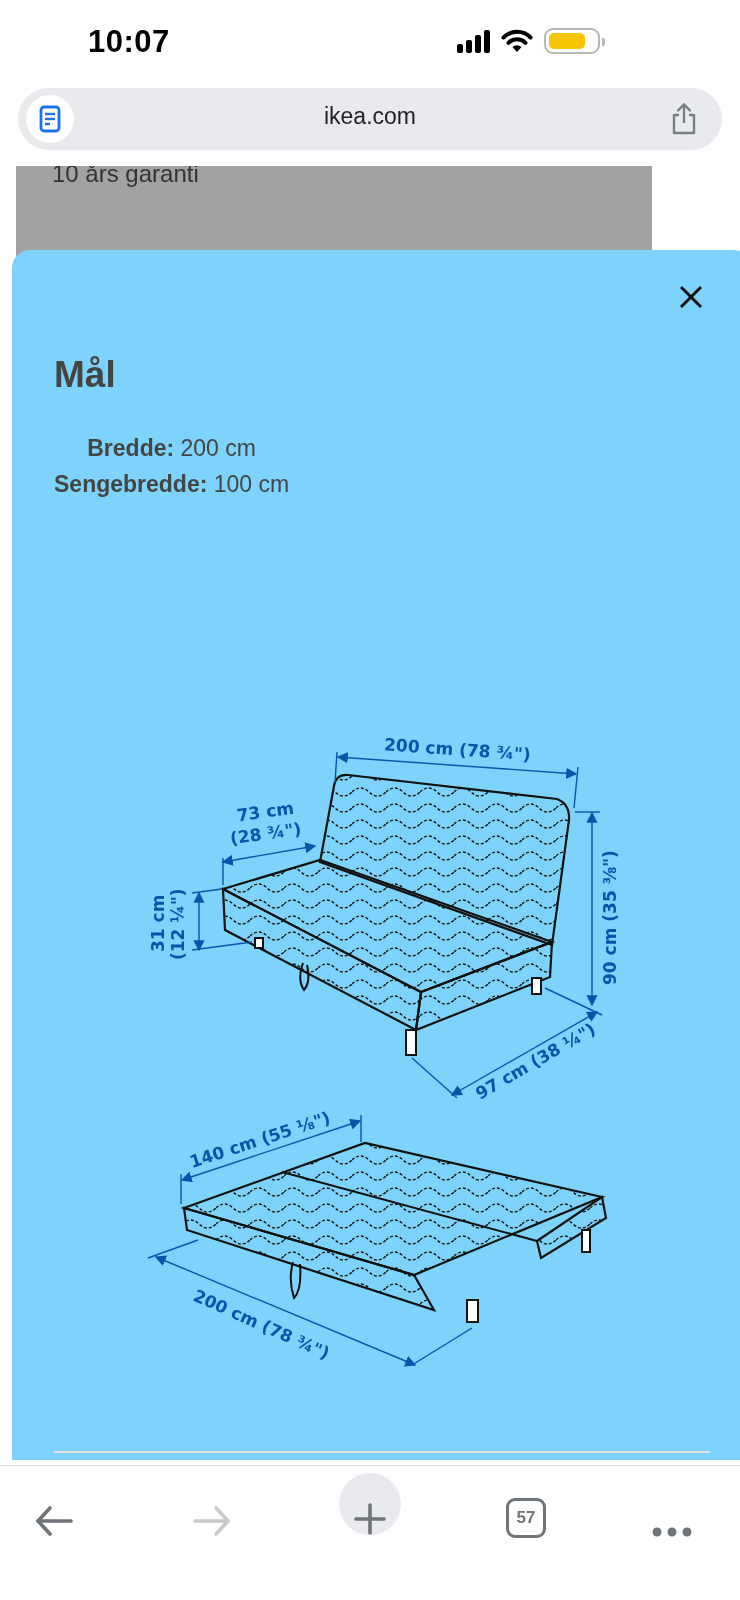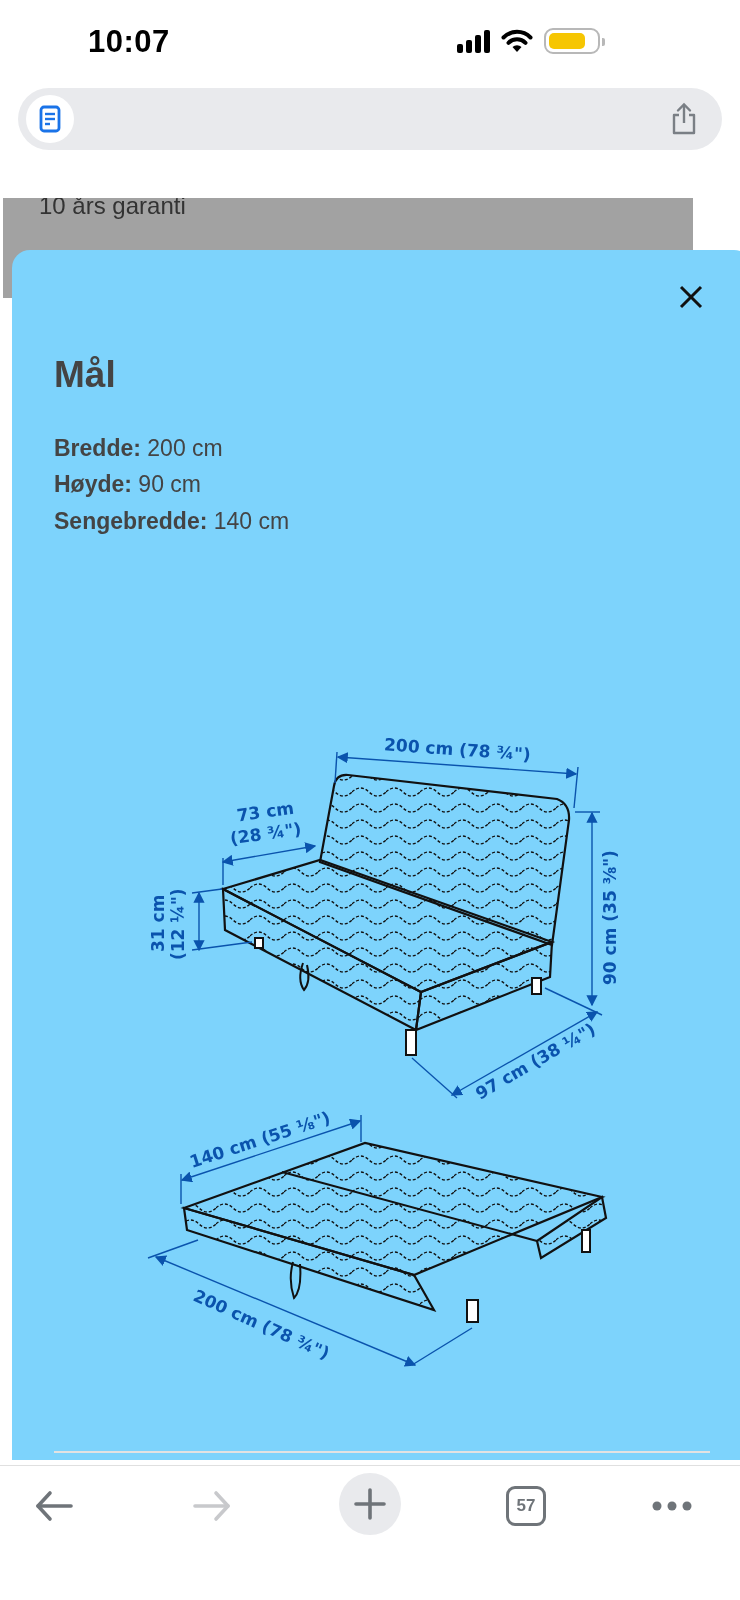--- a/index.html
+++ b/index.html
@@ -16,38 +16,38 @@
   .battery .fill { width: 36px; height: 100%; background: #f6c602; border-radius: 5px; }
   .battery .nub { position: absolute; right: -7px; top: 8px; width: 3px; height: 8px; background: #b8b8b8; border-radius: 0 2px 2px 0; }
 
   
   .url-bar { position: absolute; left: 18px; top: 88px; width: 704px; height: 62px; background: #e9eaed; border-radius: 31px; }
   .reader-btn { position: absolute; left: 8px; top: 7px; width: 48px; height: 48px; border-radius: 50%; background: #fff; display:flex; align-items:center; justify-content:center; }
   .url-text { position: absolute; left: 0; right: 0; top: 15px; text-align: center; font-size: 23px; color: #222; }
   .share-btn { position: absolute; right: 20px; top: 12px; width: 36px; height: 38px; display:flex; align-items:center; justify-content:center; }
 
   
-  .dim-bg { position: absolute; left: 3px; top: 166px; width: 690px; height: 100px; background: #a2a2a2; overflow: hidden; margin-top: 32px; }
+  .dim-bg { position: absolute; left: 16px; top: 166px; width: 636px; height: 100px; background: #a2a2a2; overflow: hidden; }
   .dim-text { position: absolute; left: 36px; top: -6px; font-size: 24px; color: #333; }
 
   
   .sheet { position: absolute; left: 12px; top: 250px; width: 740px; height: 1210px; background: #7dd3fc; border-radius: 18px 18px 0 0; }
   .close-btn { position: absolute; right: 46px; top: 32px; width: 30px; height: 30px; display:flex; align-items:center; justify-content:center; }
   .sheet-title { position: absolute; left: 42px; top: 104px; font-size: 37px; font-weight: bold; color: #444; }
   .dims-list { position: absolute; left: 42px; top: 180px; list-style: none; }
-  .dims-list li { font-size: 23px; line-height: 36.3px; color: #444; }
+  .dims-list li { font-size: 23px; line-height: 36.3px; color: #444; text-align: center; }
   .dims-list .lbl { font-weight: bold; }
 
   .diagram { position: absolute; left: 120px; top: 470px; width: 580px; height: 660px; }
   .dim-label { fill: #0a53ad; font-weight: bold; font-family: "DejaVu Sans", sans-serif; }
   .sheet-divider { position: absolute; left: 42px; top: 1201px; width: 656px; height: 2px; background: #e2e2e2; }
 
   
   .toolbar { position: absolute; left: 0; top: 1465px; width: 740px; height: 135px; background: #fff; border-top: 1.5px solid #e0e0e0; }
-  .tb-btn { position: absolute; top: 8px; width: 64px; height: 64px; display:flex; align-items:center; justify-content:center; }
+  .tb-btn { position: absolute; top: 8px; width: 64px; height: 64px; display:flex; align-items:flex-end; justify-content:center; }
   .tb-new { background: #e9eaed; border-radius: 50%; width: 62px; height: 62px; top: 7px; }
   .tab-count { width: 40px; height: 40px; border: 3.5px solid #6f7479; border-radius: 9px; font-size: 17px; font-weight: bold; color: #6f7479; display:flex; align-items:center; justify-content:center; }
 </style>
 </head>
 <body>
 
 <div class="status-bar">
   <div class="status-time">10:07</div>
   <div class="status-icons">
     <div class="signal">
@@ -70,20 +70,21 @@
 
 <div class="url-bar">
   <div class="reader-btn">
     <svg width="22" height="28" viewBox="0 0 22 28">
       <rect x="2" y="2" width="18" height="24" rx="3" stroke="#1a73e8" stroke-width="2.8" fill="none"></rect>
       <line x1="6" y1="9" x2="16" y2="9" stroke="#1a73e8" stroke-width="2.4"></line>
       <line x1="6" y1="14" x2="16" y2="14" stroke="#1a73e8" stroke-width="2.4"></line>
       <line x1="6" y1="19" x2="11" y2="19" stroke="#1a73e8" stroke-width="2.4"></line>
     </svg>
   </div>
+  <div class="url-text">ikea.com</div>
   <div class="share-btn">
     <svg width="30" height="34" viewBox="0 0 30 34">
       <path d="M10 13 H5 V31 H25 V13 H20" stroke="#7a7f85" stroke-width="2.4" fill="none" stroke-linejoin="round"></path>
       <line x1="15" y1="3" x2="15" y2="21" stroke="#7a7f85" stroke-width="2.4"></line>
       <path d="M9 8.5 L15 2.5 L21 8.5" stroke="#7a7f85" stroke-width="2.4" fill="none" stroke-linecap="round"></path>
     </svg>
   </div>
 </div>
 
 <div class="dim-bg">
@@ -94,22 +95,21 @@
   <div class="close-btn">
     <svg width="24" height="24" viewBox="0 0 24 24">
       <line x1="2" y1="2" x2="22" y2="22" stroke="#111" stroke-width="3"></line>
       <line x1="22" y1="2" x2="2" y2="22" stroke="#111" stroke-width="3"></line>
     </svg>
   </div>
   <h2 class="sheet-title">Mål</h2>
 
   <ul class="dims-list">
     <li><span class="lbl">Bredde:</span> <span>200 cm</span></li>
-    <li><span class="lbl">Høyde:</span> <span>90 cm</span></li>
-    <li><span class="lbl">Sengebredde:</span> <span>140 cm</span></li>
+    <li><span class="lbl">Sengebredde:</span> <span>100 cm</span></li>
   </ul>
 
   <svg class="diagram" viewBox="120 720 580 660" width="580" height="660">
     <defs>
       <marker id="arr" markerWidth="8" markerHeight="8" refX="7" refY="4" orient="auto-start-reverse">
         <path d="M0,0 L8,4 L0,8 Z" fill="#0a53ad"></path>
       </marker>
       <pattern id="wave" width="34" height="16" patternUnits="userSpaceOnUse">
         <path d="M0 8 Q8.5 0 17 8 T34 8" stroke="#111" stroke-width="1.4" stroke-dasharray="3 2" fill="none"></path>
       </pattern>

